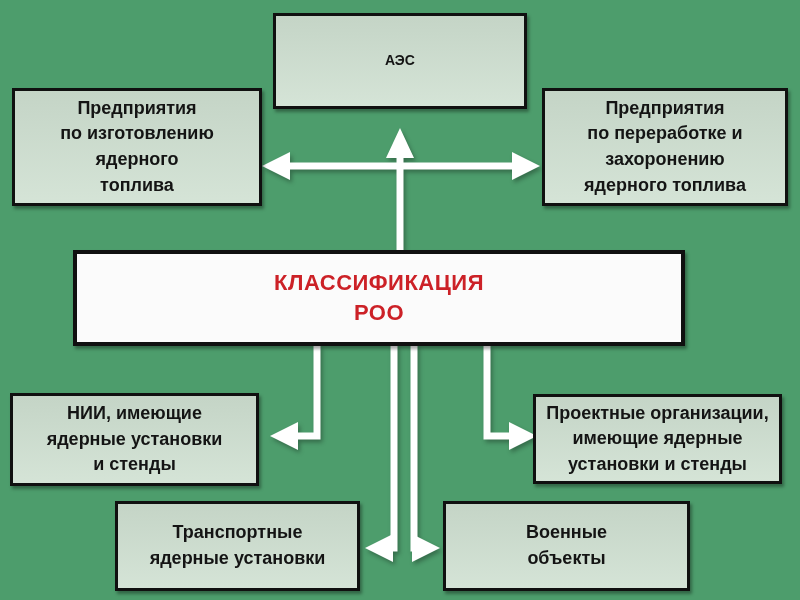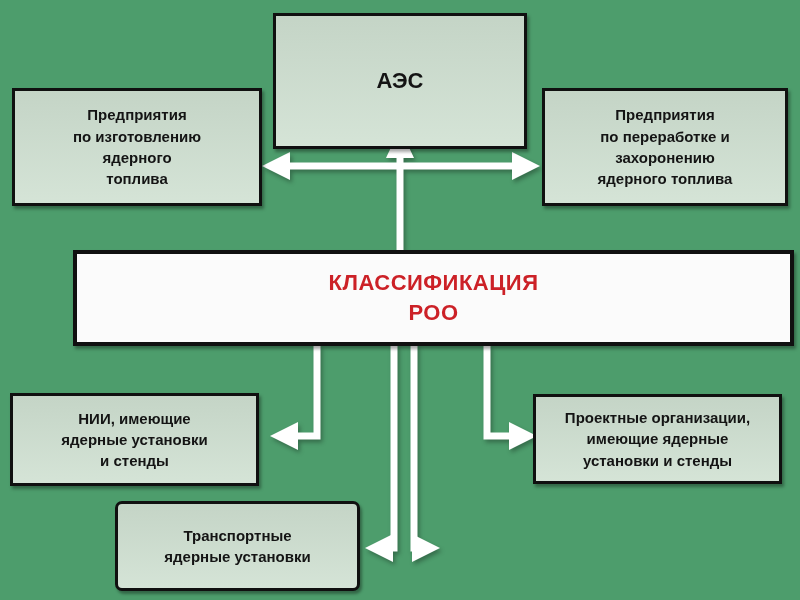--- a/index.html
+++ b/index.html
@@ -40,35 +40,35 @@
     justify-content: center;
     text-align: center;
     white-space: pre-line;
     background:
       linear-gradient(180deg, rgba(0,0,0,0.05) 0%, rgba(255,255,255,0.12) 100%),
       var(--node-fill);
     border: 3px solid var(--node-border);
     box-shadow: 2px 3px 3px rgba(0,0,0,0.35);
     color: var(--node-text);
     font-weight: bold;
-    font-size: 15px;
+    font-size: 18px;
     line-height: 1.42;
   }
 
-  .node-aes        { left: 273px; top: 13px;  width: 254px; height: 136px; font-size: 22px; }
+  .node-aes        { left: 273px; top: 13px;  width: 254px; height: 96px; font-size: 14px; }
   .node-fuel-man   { left: 12px;  top: 88px;  width: 250px; height: 118px; }
   .node-fuel-proc  { left: 542px; top: 88px;  width: 246px; height: 118px; }
   .node-research   { left: 10px;  top: 393px; width: 249px; height: 93px; }
   .node-design     { left: 533px; top: 394px; width: 249px; height: 90px; }
-  .node-transport  { left: 115px; top: 501px; width: 245px; height: 90px; border-radius: 7px; }
+  .node-transport  { left: 115px; top: 501px; width: 245px; height: 90px; }
   .node-military   { left: 443px; top: 501px; width: 247px; height: 90px; }
 
   .node-center {
     position: absolute;
-    left: 73px; top: 250px; width: 721px; height: 96px;
+    left: 73px; top: 250px; width: 612px; height: 96px;
     display: flex;
     align-items: center;
     justify-content: center;
     text-align: center;
     white-space: pre-line;
     background: var(--center-fill);
     border: 4px solid var(--node-border);
     box-shadow: 2px 3px 3px rgba(0,0,0,0.35);
     color: var(--center-text);
     font-weight: bold;
@@ -132,15 +132,17 @@
 ядерные установки
 и стенды</div>
 
   <div class="node node-design">Проектные организации,
 имеющие ядерные
 установки и стенды</div>
 
   <div class="node node-transport">Транспортные
 ядерные установки</div>
 
+  <div class="node node-military">Военные
+объекты</div>
 
 
 </div>
 
 </body></html>

